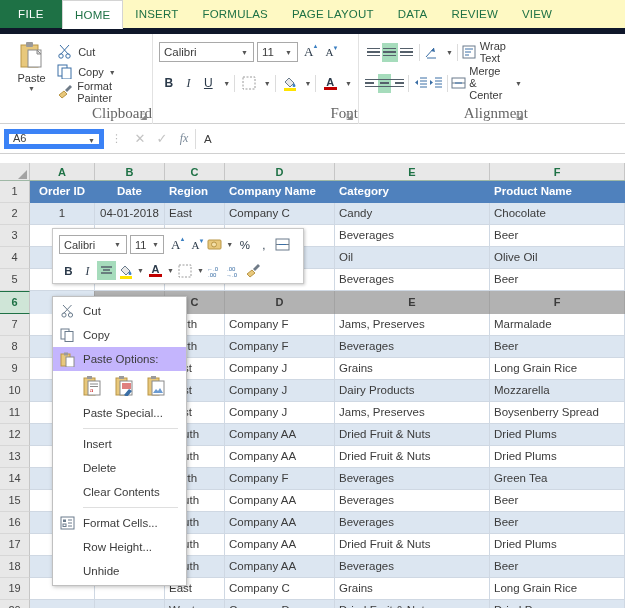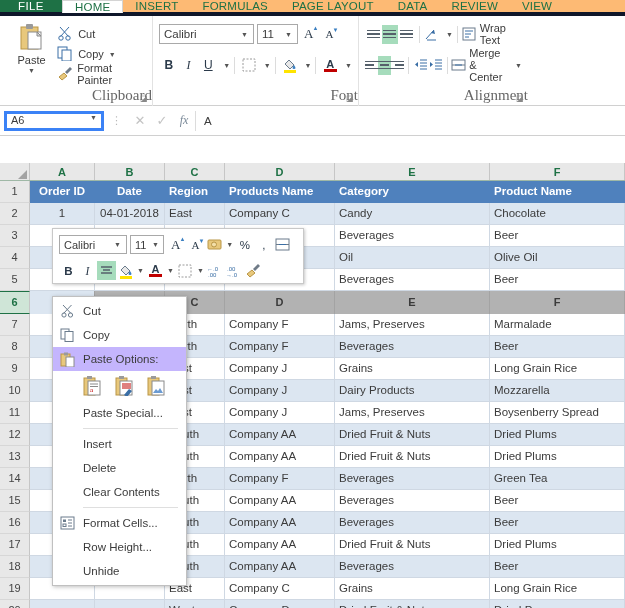--- a/index.html
+++ b/index.html
@@ -5,22 +5,22 @@
   * { box-sizing: border-box; }
   html, body { margin:0; padding:0; }
   body {
     width:625px; height:608px; overflow:hidden;
     font-family:"Liberation Sans", sans-serif;
     font-size:11px; color:#3b3b3b; background:#fff;
     position:relative;
   }
 
   
-  .tabbar { height:16px; background:#fdba74; display:flex; align-items:stretch;
-            border-bottom:4px solid #0f172a; position:relative; }
+  .tabbar { height:34px; background:#fef9c3; display:flex; align-items:stretch;
+            border-bottom:6px solid #0f172a; position:relative; }
   .tab-file { background:#1e7145; color:#fff; font-size:11.5px; letter-spacing:.4px;
               display:flex; align-items:center; justify-content:center; width:62px; }
   .tab { display:flex; align-items:center; padding:0 12px; color:#1e7145;
          font-size:11.5px; letter-spacing:.2px; }
   .tab.active { background:#fff; border:1px solid #d4d4d4; border-bottom:1px solid #fff;
                 position:relative; top:0; z-index:3; margin-bottom:-1px; }
 
   
   .ribbon { height:90px; background:#fff; border-bottom:1px solid #d0d0d0;
             display:flex; position:relative; }
@@ -67,22 +67,22 @@
   .albtn { width:19px; height:19px; display:flex; flex-direction:column;
            justify-content:center; align-items:center; gap:2px; }
   .albtn.on { background:#a6dcbc; }
   .albtn i { display:block; height:1.5px; background:#55606b; }
   .wrap-txt { display:flex; align-items:center; font-size:11px; height:22px; }
   .wrap-txt .wi { width:17px; height:15px; margin-right:3px; position:relative; }
 
   
   .fbar { height:30px; display:flex; align-items:center; padding:0 4px;
           border-bottom:1px solid #d0d0d0; background:#fff; }
-  .namebox { width:100px; height:20px; border:3px solid #3b82f6; background:#fff;
-             display:flex; align-items:flex-start; padding:0 4px; font-size:11px; }
+  .namebox { width:100px; height:20px; border:5px solid #3b82f6; background:#fff;
+             display:flex; align-items:flex-end; padding:0 4px; font-size:11px; }
   .namebox .cv { margin-left:auto; font-size:7px; color:#555; }
   .fsep { color:#b9b9b9; margin:0 7px; font-size:11px; }
   .fxb { width:22px; text-align:center; color:#c3c3c3; font-size:13px; }
   .fxb.fx { color:#7b8a99; font-style:italic;
             font-family:"Liberation Serif", serif; font-size:12px; }
   .fbar-in { flex:1; height:20px; border-left:1px solid #dcdcdc; padding-left:8px;
              display:flex; align-items:center; font-size:11.5px; color:#3b3b3b; }
 
   
   .grid { position:absolute; top:163px; left:0; width:625px; height:445px;
@@ -381,21 +381,21 @@
       <div class="ch" style="width: 110px;">D</div>
       <div class="ch" style="width: 155px;">E</div>
       <div class="ch" style="width: 135px;">F</div>
     </div>
   <div id="rows">
       <div class="row hdr">
         <div class="rh">1</div>
         <div class="cell c-num" style="width: 65px;">Order ID</div>
         <div class="cell c-date" style="width: 70px;">Date</div>
         <div class="cell" style="width: 60px;">Region</div>
-        <div class="cell" style="width: 110px;">Products Name</div>
+        <div class="cell" style="width: 110px;">Company Name</div>
         <div class="cell" style="width: 155px;">Category</div>
         <div class="cell" style="width: 135px;">Product Name</div>
       </div>
       <div class="row band">
         <div class="rh">2</div>
         <div class="cell c-num" style="width: 65px;">1</div>
         <div class="cell c-date" style="width: 70px;">04-01-2018</div>
         <div class="cell" style="width: 60px;">East</div>
         <div class="cell" style="width: 110px;">Company C</div>
         <div class="cell" style="width: 155px;">Candy</div>

